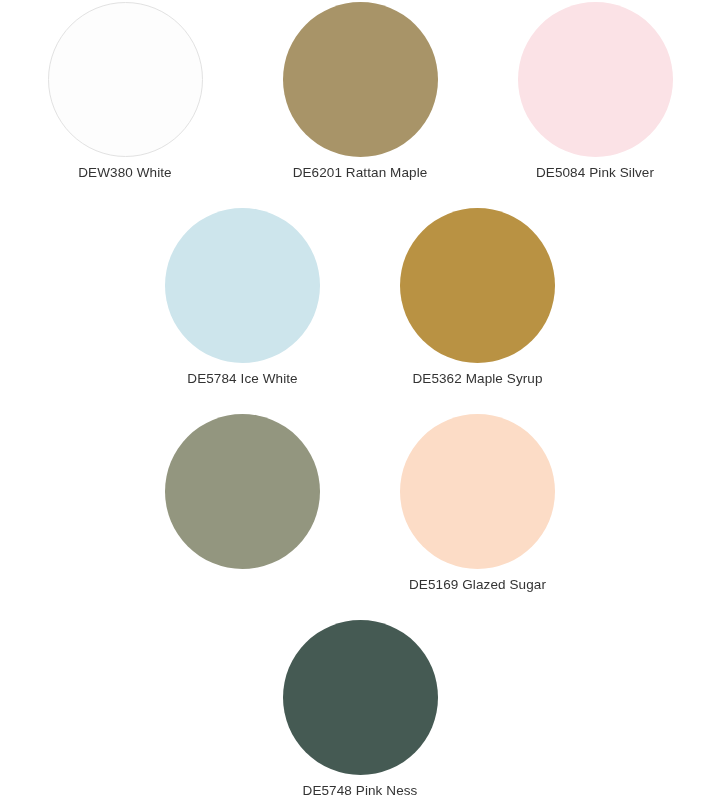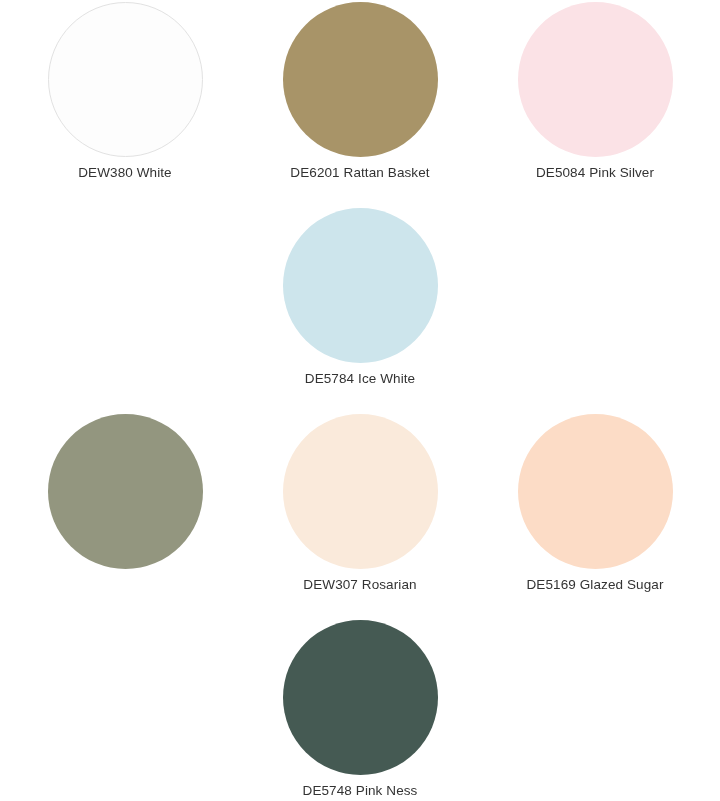--- a/index.html
+++ b/index.html
@@ -50,40 +50,40 @@
 <body>
 
 <div class="palette">
     <div class="swatch-row">
       <div class="swatch-cell">
         <div class="swatch-circle" style="background: rgb(253, 253, 253); border: 1px solid rgb(226, 226, 226);"></div>
         <div class="swatch-label">DEW380 White</div>
       </div>
       <div class="swatch-cell">
         <div class="swatch-circle" style="background: rgb(168, 148, 104); border: 1px solid transparent;"></div>
-        <div class="swatch-label">DE6201 Rattan Basket</div>
+        <div class="swatch-label">DE6201 Rattan Maple</div>
       </div>
       <div class="swatch-cell">
         <div class="swatch-circle" style="background: rgb(251, 226, 230); border: 1px solid transparent;"></div>
         <div class="swatch-label">DE5084 Pink Silver</div>
       </div>
     </div>
     <div class="swatch-row">
       <div class="swatch-cell">
         <div class="swatch-circle" style="background: rgb(205, 229, 236); border: 1px solid transparent;"></div>
         <div class="swatch-label">DE5784 Ice White</div>
       </div>
+      <div class="swatch-cell">
+        <div class="swatch-circle" style="background: rgb(185, 146, 67); border: 1px solid transparent;"></div>
+        <div class="swatch-label">DE5362 Maple Syrup</div>
+      </div>
     </div>
     <div class="swatch-row">
       <div class="swatch-cell">
         <div class="swatch-circle" style="background: rgb(147, 150, 127); border: 1px solid transparent;"></div>
-      </div>
-      <div class="swatch-cell">
-        <div class="swatch-circle" style="background: rgb(250, 234, 219); border: 1px solid transparent;"></div>
-        <div class="swatch-label">DEW307 Rosarian</div>
       </div>
       <div class="swatch-cell">
         <div class="swatch-circle" style="background: rgb(252, 220, 198); border: 1px solid transparent;"></div>
         <div class="swatch-label">DE5169 Glazed Sugar</div>
       </div>
     </div>
     <div class="swatch-row">
       <div class="swatch-cell">
         <div class="swatch-circle" style="background: rgb(69, 90, 83); border: 1px solid transparent;"></div>
         <div class="swatch-label">DE5748 Pink Ness</div>

